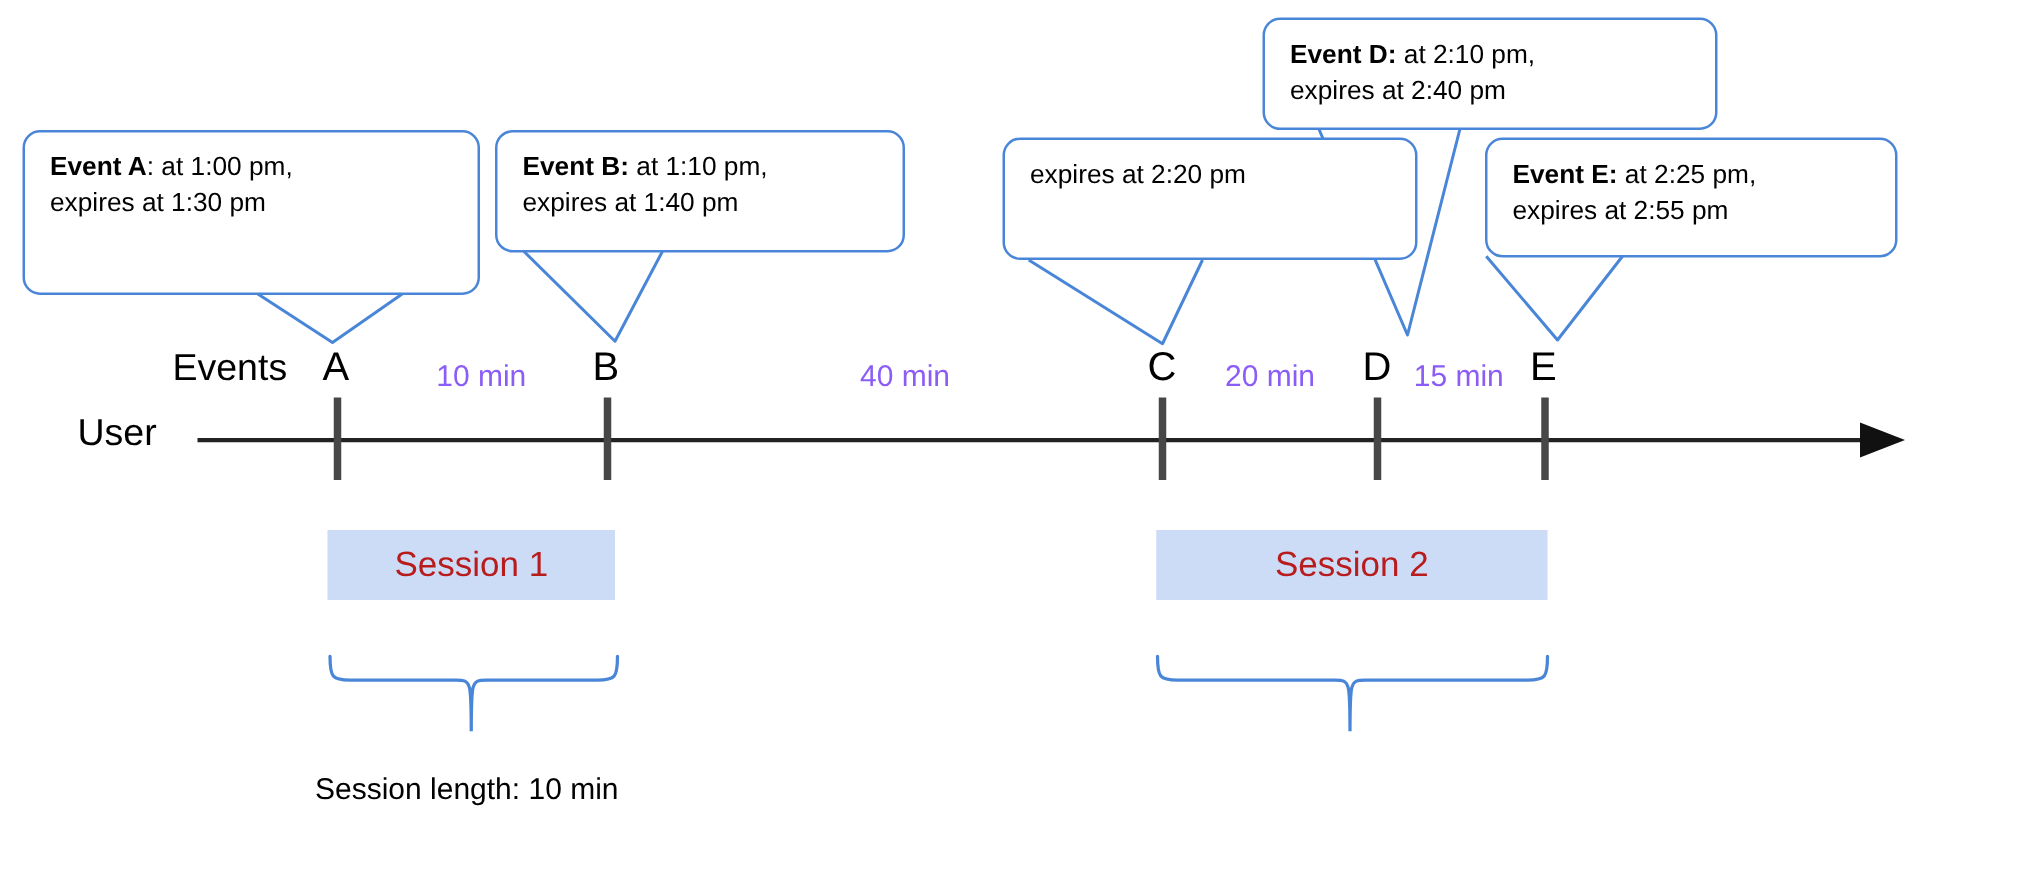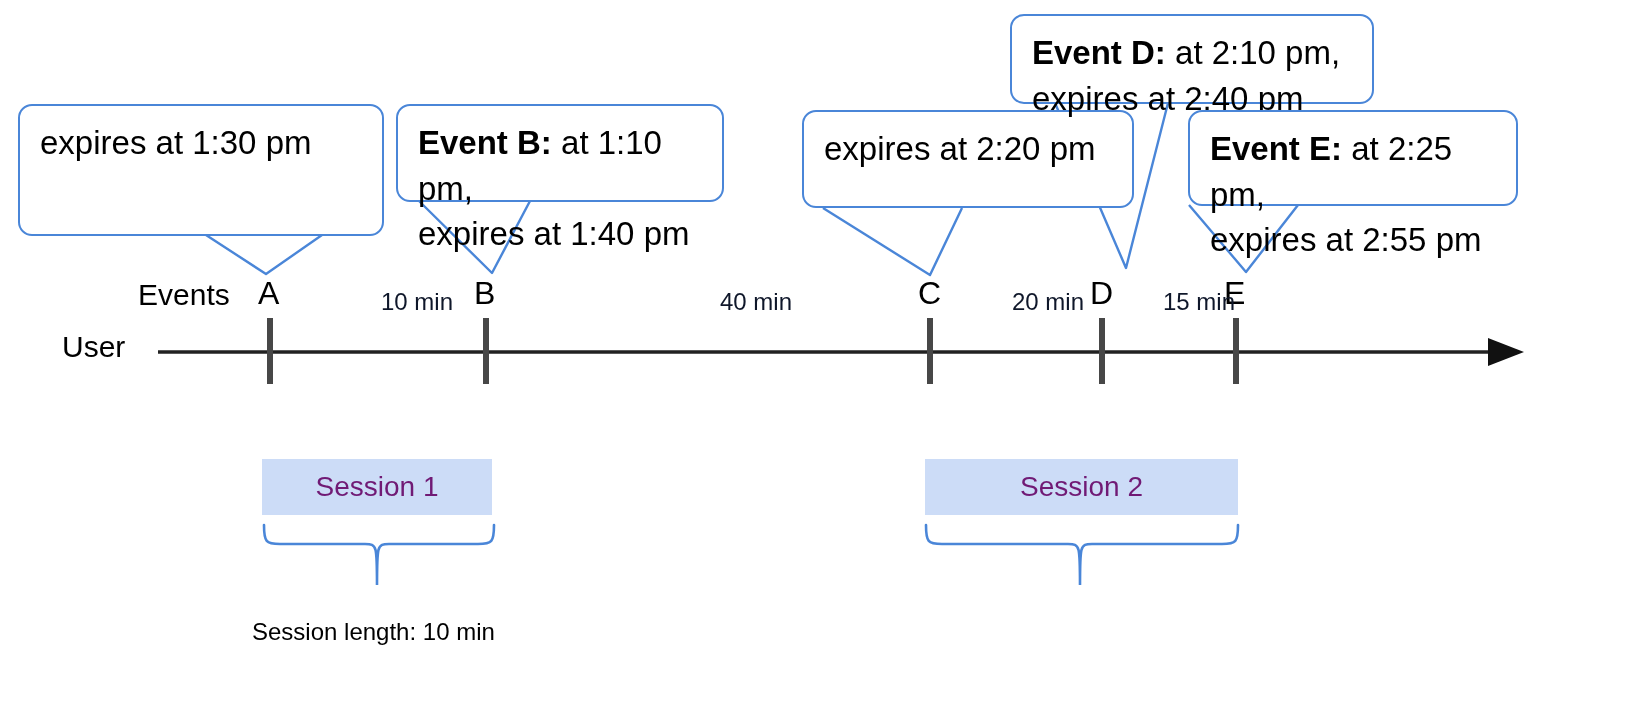--- a/index.html
+++ b/index.html
@@ -3,31 +3,31 @@
 <meta charset="utf-8">
 <style>
   html,body{margin:0;padding:0;background:#ffffff;}
   body{width:1634px;height:702px;position:relative;overflow:hidden;
        font-family:"Liberation Sans",sans-serif;color:#000;}
   #stage{position:absolute;left:0;top:0;width:1634px;height:702px;}
   svg.layer{position:absolute;left:0;top:0;width:1634px;height:702px;pointer-events:none;}
 
   .callout{position:absolute;box-sizing:border-box;
            border:2.2px solid #4a86d8;border-radius:14px;background:#fff;
-           font-size:33px;line-height:1.38;color:#000;padding:14px 18px 12px 20px;}
+           font-size:21px;line-height:1.38;color:#000;padding:14px 18px 12px 20px;}
   .callout b{font-weight:bold;}
   .callout .l2{display:block;}
 
   .tl-label{position:absolute;font-size:30px;color:#000;white-space:nowrap;}
   .axis-name{position:absolute;font-size:30px;color:#000;}
   .evt-letter{position:absolute;font-size:32px;color:#000;}
-  .gap-label{position:absolute;font-size:24px;color:#0f172a;white-space:nowrap;margin-left:32px;}
+  .gap-label{position:absolute;font-size:24px;color:#8b5cf6;white-space:nowrap;}
 
   .session{position:absolute;background:#ccdcf7;display:flex;align-items:center;
-           justify-content:center;font-size:28px;color:#701a75;margin-top:35px;}
+           justify-content:center;font-size:28px;color:#b91c1c;}
   .sess-len{position:absolute;font-size:24px;color:#000;white-space:nowrap;}
 </style>
 </head>
 <body>
 
 <div id="stage">
 
   <svg class="layer" viewBox="0 0 1634 702">
 
     <g>
@@ -58,20 +58,21 @@
 
     <g fill="none" stroke="#4a86d8" stroke-width="2.6" stroke-linecap="round">
       <path d="M 264,525 C 264,542 266,544 280,544 L 365,544 C 377,544 377,546 377,585
                C 377,546 377,544 389,544 L 478,544 C 492,544 494,542 494,525"></path>
       <path d="M 926,525 C 926,542 928,544 942,544 L 1068,544 C 1080,544 1080,546 1080,585
                C 1080,546 1080,544 1092,544 L 1222,544 C 1236,544 1238,542 1238,525"></path>
     </g>
   </svg>
 
   <div class="callout" style="left:18px;top:104px;width:366px;height:132px;">
+    <span><b>Event A</b><span>: </span><span>at 1:00 pm,</span></span>
     <span class="l2">expires at 1:30 pm</span>
   </div>
 
   <div class="callout" style="left:396px;top:104px;width:328px;height:98px;">
     <span><b>Event B:</b><span> </span><span>at 1:10 pm,</span></span>
     <span class="l2">expires at 1:40 pm</span>
   </div>
 
   <div class="callout" style="left:802px;top:110px;width:332px;height:98px;">
     <span class="l2">expires at 2:20 pm</span>

